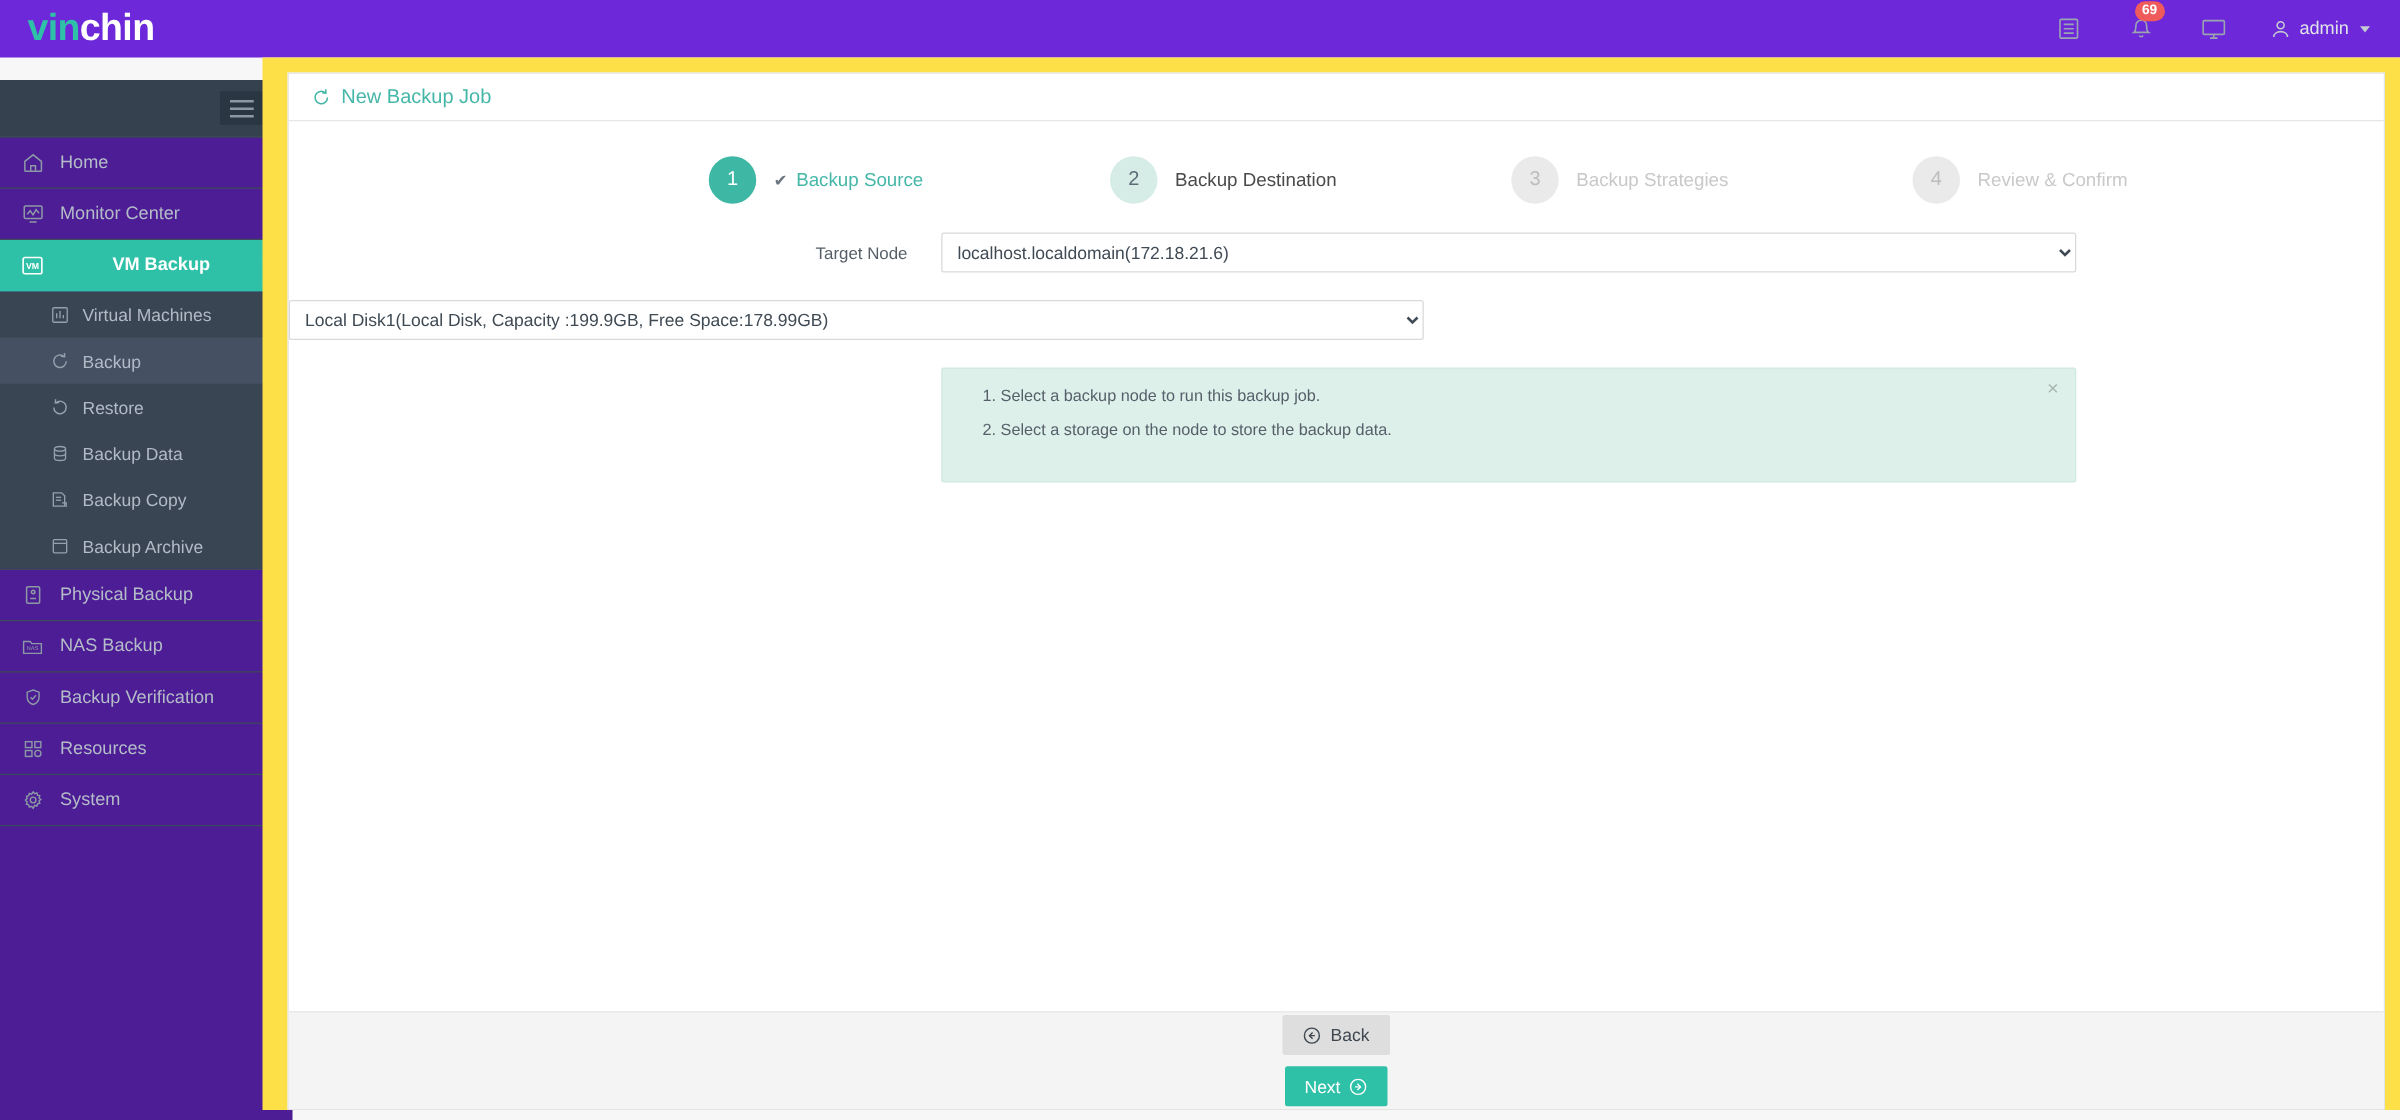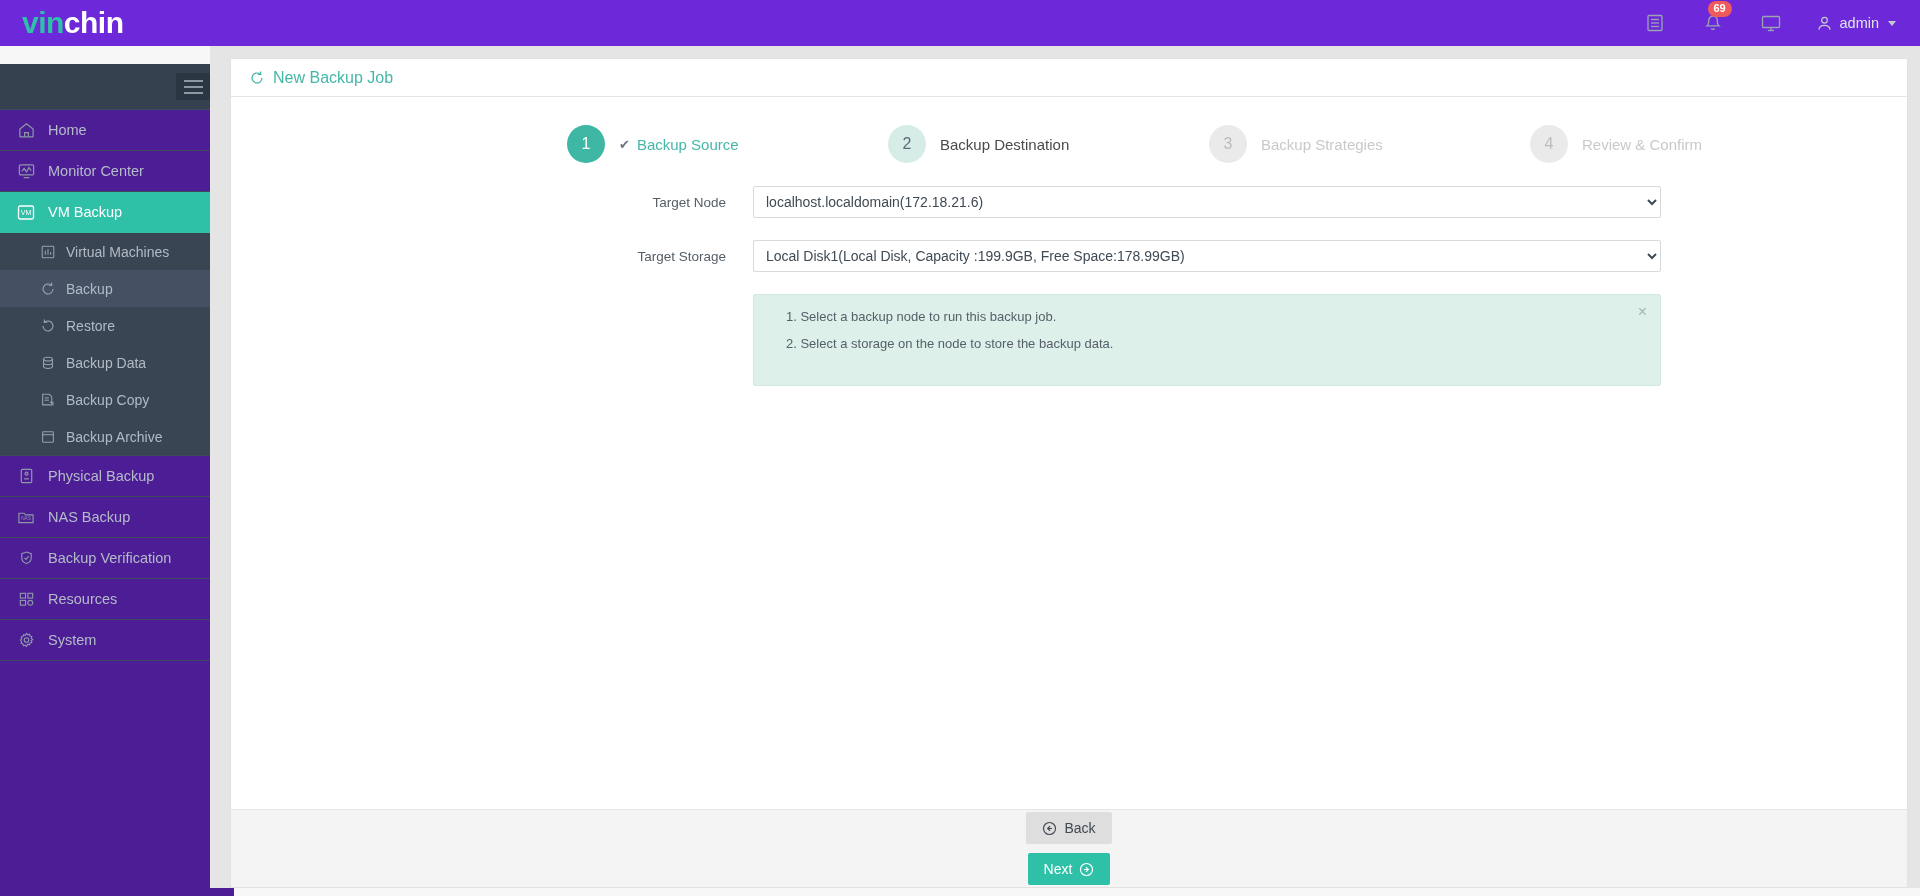--- a/index.html
+++ b/index.html
@@ -80,21 +80,22 @@
     display: flex; align-items: center; justify-content: center;
     color: #8d98a6; flex: 0 0 22px;
   }
   .nav-item .ni-label { flex: 1; }
   .chev-r {
     color: #7e8996; font-size: 13px; line-height: 1;
     transform: scaleY(1.35); opacity: .9;
   }
   .nav-item.active {
     background: #2fc0a8; color: #ffffff; border-bottom-color: #2fc0a8;
-    font-weight: normal;
+    font-weight: bold;
+    text-align: center;
   }
   .nav-item.active .ni-icon { color: #ffffff; }
   .nav-item.active::after {
     content: ""; position: absolute; right: -1px; top: 50%;
     transform: translateY(-50%);
     border-top: 11px solid transparent; border-bottom: 11px solid transparent;
     border-right: 11px solid #ffffff;
   }
   .chev-dn-w {
     width: 0; height: 0; border-left: 5px solid transparent;
@@ -112,21 +113,21 @@
     display: flex; align-items: center; justify-content: center; color: #95a0ad;
   }
   .sub-item .si-label { flex: 1; }
   .sub-item.current { background: #455063; }
   .sub-div { height: 1px; background: #3e4959; }
 
   
   .main {
     position: absolute; top: 46px; left: 210px;
     width: 1710px; height: 842px;
-    background: #e5e5e5;
+    background: #fde047;
     padding: 12px 12px 0 20px;
   }
   .panel {
     background: #ffffff; width: 1678px; height: 830px;
     border: 1px solid #e2e2e2; display: flex; flex-direction: column;
   }
   .panel-head {
     height: 38px; display: flex; align-items: center;
     padding-left: 18px; border-bottom: 1px solid #e6e6e6;
   }
@@ -455,21 +456,20 @@
         <div class="frow">
           <div class="flabel">Target Node</div>
           <div class="fctrl">
             <select class="sel">
               <option>localhost.localdomain(172.18.21.6)</option>
             </select>
           </div>
         </div>
 
         <div class="frow">
-          <div class="flabel">Target Storage</div>
           <div class="fctrl">
             <select class="sel">
               <option>Local Disk1(Local Disk, Capacity :199.9GB, Free Space:178.99GB)</option>
             </select>
           </div>
         </div>
 
         <div class="notice-wrap">
           <div class="notice-spacer"></div>
           <div class="notice">

